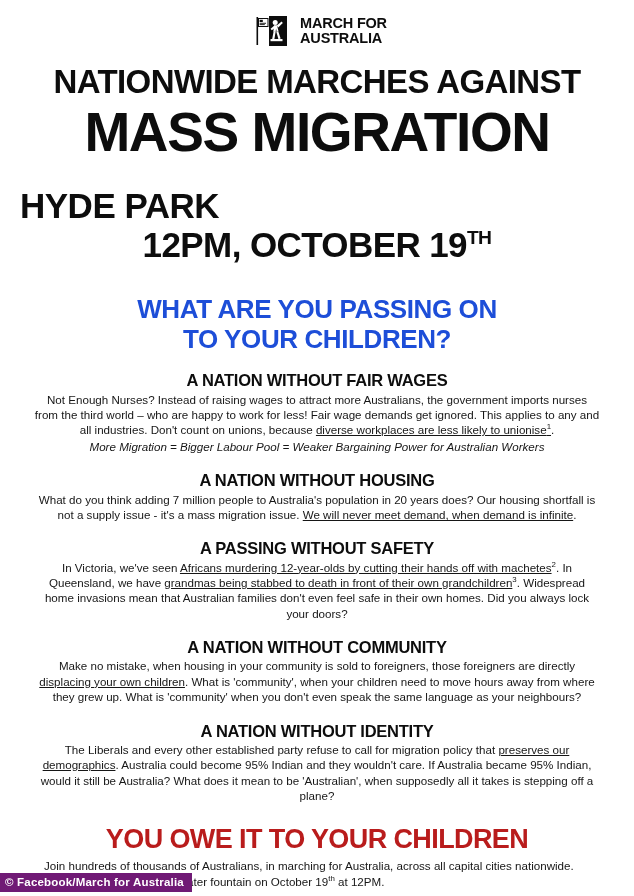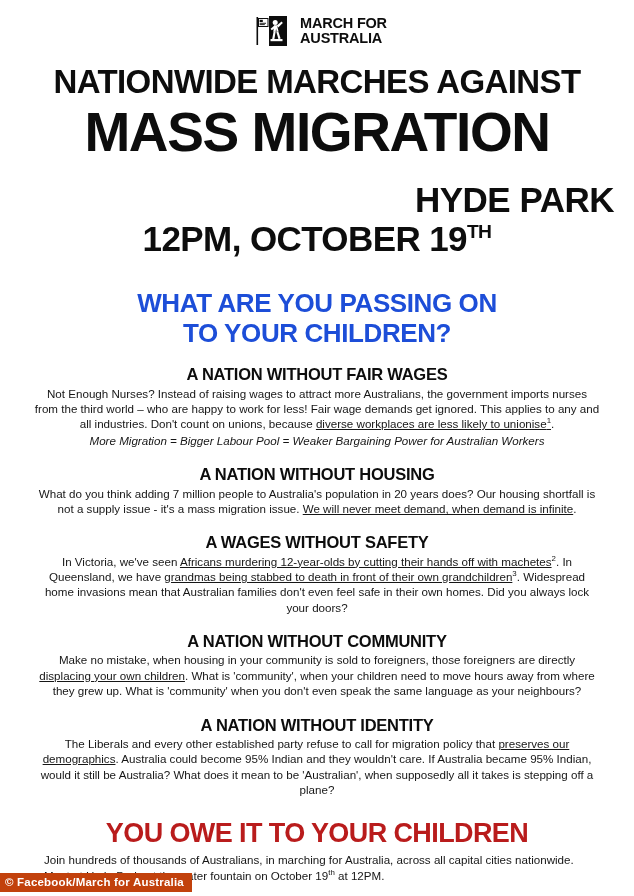--- a/index.html
+++ b/index.html
@@ -58,26 +58,26 @@
     text-align: center;
     font-size: 55px;
     font-weight: 700;
     letter-spacing: -1.4px;
     line-height: 1.02;
     margin-top: 6px;
     color: #0d0d0d;
   }
 
   .h-venue {
-    text-align: right;
+    text-align: left;
     font-size: 35px;
     font-weight: 700;
     letter-spacing: -0.5px;
     line-height: 1.08;
-    margin-top: 21px;
+    margin-top: 27px;
     color: #0d0d0d;
   }
   .h-datetime {
     text-align: center;
     font-size: 35px;
     font-weight: 700;
     letter-spacing: -0.6px;
     line-height: 1.08;
     margin-top: 1px;
     color: #0d0d0d;
@@ -152,21 +152,21 @@
     font-size: 0.68em;
     vertical-align: super;
     line-height: 0;
   }
 
   
   .watermark {
     position: absolute;
     left: 0;
     bottom: 4px;
-    background: #c2410c;
+    background: #701a75;
     color: #ffffff;
     font-size: 11.5px;
     font-weight: 700;
     letter-spacing: 0.2px;
     padding: 2px 8px 3px 5px;
     line-height: 1.25;
     white-space: nowrap;
   }
 </style>
 </head>
@@ -219,21 +219,21 @@
     <div class="section-body"><span>Not Enough Nurses? Instead of raising wages to attract more Australians, the government imports nurses from the third world – who are happy to work for less! Fair wage demands get ignored. This applies to any and all industries. Don't count on unions, because </span><u><span>diverse workplaces are less likely to unionise</span><sup>1</sup></u><span>.</span></div>
     <div class="section-note">More Migration = Bigger Labour Pool = Weaker Bargaining Power for Australian Workers</div>
   </div>
 
   <div class="section">
     <div class="section-heading">A NATION WITHOUT HOUSING</div>
     <div class="section-body"><span>What do you think adding 7 million people to Australia's population in 20 years does? Our housing shortfall is not a supply issue - it's a mass migration issue. </span><u><span>We will never meet demand, when demand is infinite</span></u><span>.</span></div>
   </div>
 
   <div class="section">
-    <div class="section-heading">A WAGES WITHOUT SAFETY</div>
+    <div class="section-heading">A PASSING WITHOUT SAFETY</div>
     <div class="section-body"><span>In Victoria, we've seen </span><u><span>Africans murdering 12-year-olds by cutting their hands off with machetes</span></u><sup>2</sup><span>. In Queensland, we have </span><u><span>grandmas being stabbed to death in front of their own grandchildren</span></u><sup>3</sup><span>. Widespread home invasions mean that Australian families don't even feel safe in their own homes. Did you always lock your doors?</span></div>
   </div>
 
   <div class="section">
     <div class="section-heading">A NATION WITHOUT COMMUNITY</div>
     <div class="section-body"><span>Make no mistake, when housing in your community is sold to foreigners, those foreigners are directly </span><u><span>displacing your own children</span></u><span>. What is 'community', when your children need to move hours away from where they grew up. What is 'community' when you don't even speak the same language as your neighbours?</span></div>
   </div>
 
   <div class="section">
     <div class="section-heading">A NATION WITHOUT IDENTITY</div>

